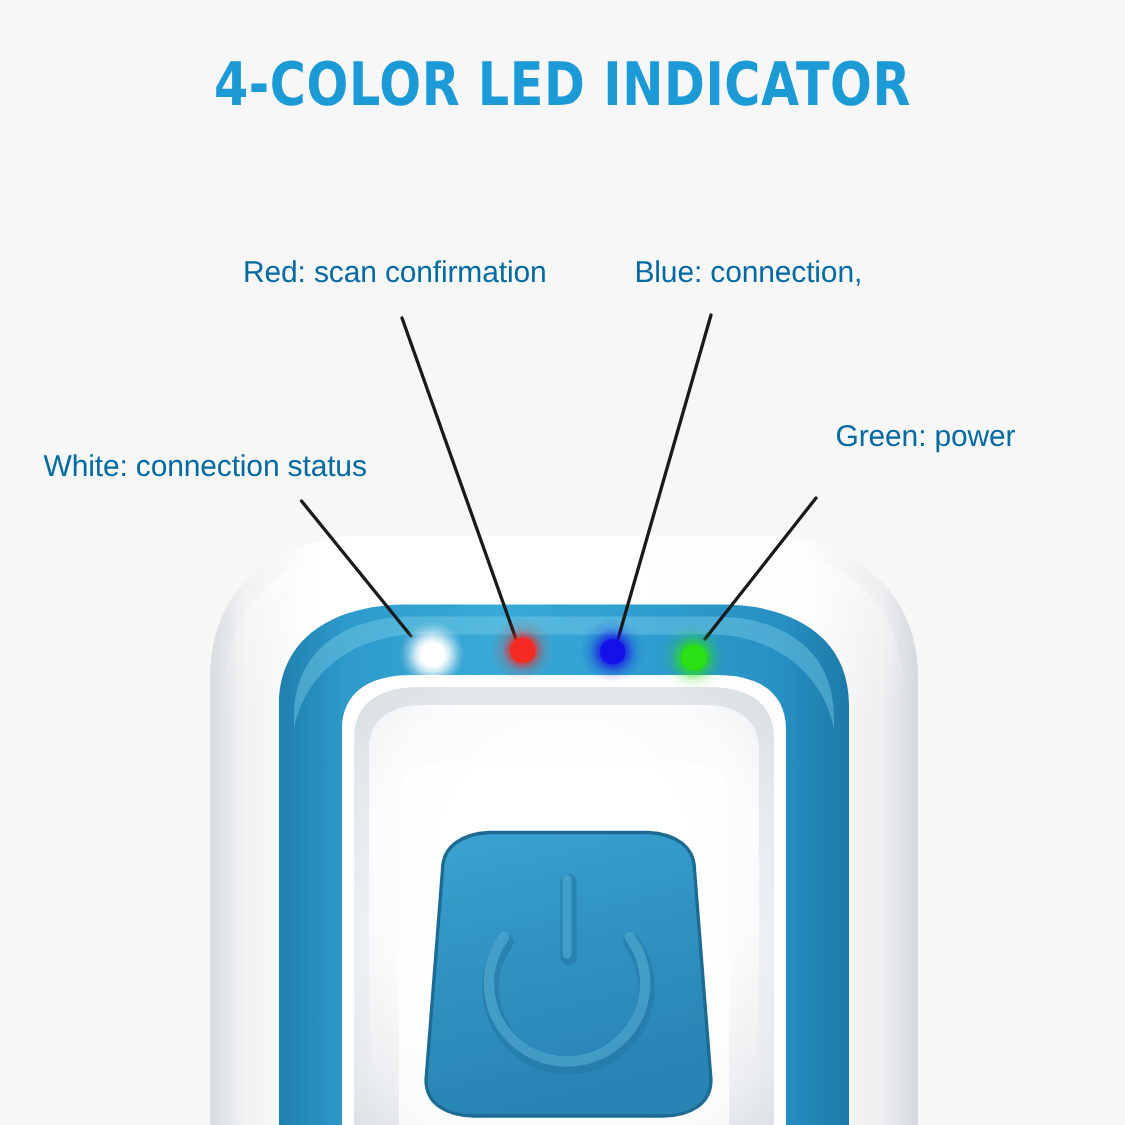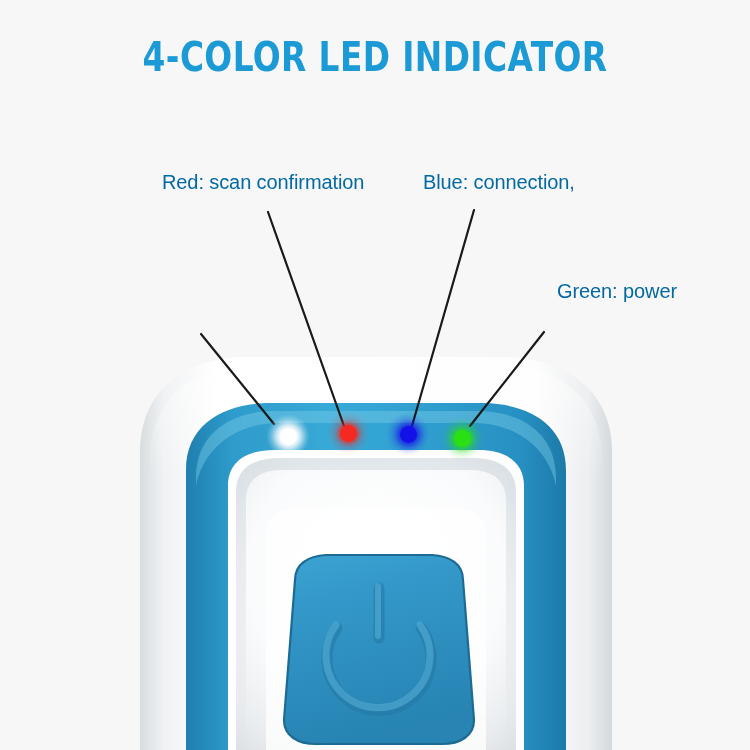--- a/index.html
+++ b/index.html
@@ -289,15 +289,16 @@
   </div>
   <div class="led" id="led-green">
     <span class="halo"></span>
     <span class="core"></span>
   </div>
 
   <div id="title">4-COLOR LED INDICATOR</div>
 
   <div class="callout" id="label-red">Red: scan confirmation</div>
   <div class="callout" id="label-blue">Blue: connection,</div>
+  <div class="callout" id="label-white">White: connection status</div>
   <div class="callout" id="label-green">Green: power</div>
 
 </div>
 
 </body></html>

